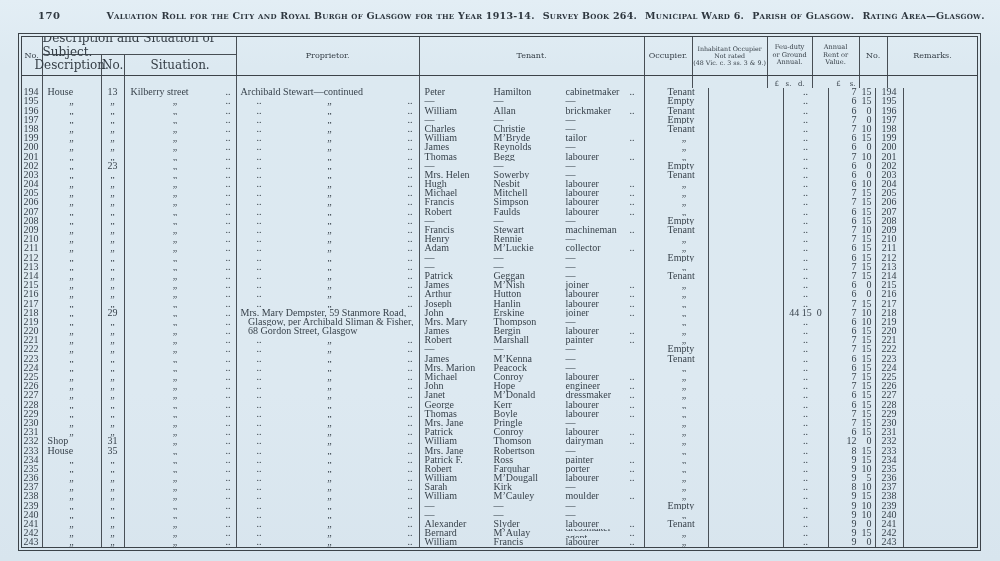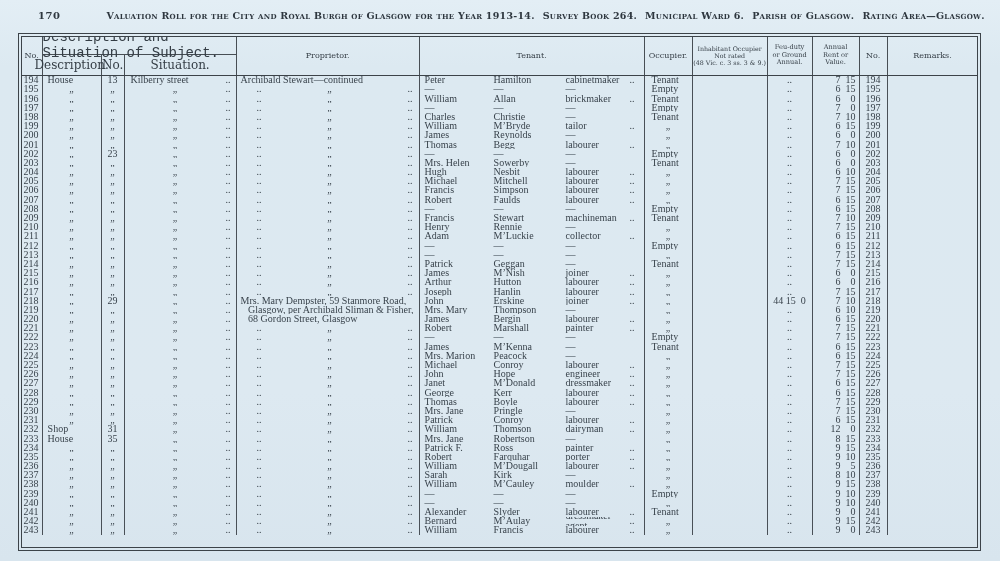--- a/index.html
+++ b/index.html
@@ -16,21 +16,21 @@
   .mast-seg { font-size:9.5px; font-weight:bold; font-variant:small-caps; letter-spacing:.25px; color:#2e373f; white-space:nowrap; }
   
   .table-outer { position:absolute; left:18px; top:33px; width:963px; height:518px; border:1.6px solid #3c4349; padding:1.6px; box-sizing:border-box; }
   .table-inner { width:100%; height:100%; border:1px solid #3c4349; box-sizing:border-box; display:flex; flex-direction:column; overflow:hidden; }
   
   .thead { display:flex; height:38px; border-bottom:1px solid #3c4349; flex:0 0 auto; color:#343d45; }
   .hc { border-right:1px solid #474e54; box-sizing:border-box; display:flex; align-items:center; justify-content:center; text-align:center; font-size:8px; line-height:1.15; }
   .hc.small { font-size:6.3px; white-space:pre-line; }
   .hc.last { border-right:none; }
   .group-col { display:flex; flex-direction:column; border-right:1px solid #474e54; box-sizing:border-box; }
-  .group-label { height:17px; border-bottom:1px solid #474e54; display:flex; align-items:center; justify-content:center; font-size:14px;font-family:Liberation Mono, monospace; }
+  .group-label { height:17px; border-bottom:1px solid #474e54; display:flex; align-items:center; justify-content:center; font-size:12px; }
   .group-subs { flex:1; display:flex; }
   .sub { display:flex; align-items:center; justify-content:center; box-sizing:border-box; font-size:12px; }
   .sub.br { border-right:1px solid #474e54; }
   
   .currow { display:flex; height:12px; flex:0 0 auto; font-size:7px; color:#39434c; }
   .currow .c { align-items:flex-end; }
   .cur-feu { justify-content:center; white-space:pre; }
   
   .rows { flex:1; }
   .row { display:flex; height:9.2px; align-items:center; font-size:10px; line-height:1;font-family:Liberation Serif, serif; }
@@ -44,21 +44,21 @@
   .sno { justify-content:center; }
   .sit-t { flex:1; padding-left:6px; } .sit-t.dit { padding-left:0; text-align:center; }
   .sit-d { padding-right:5px; }
   .prop { position:relative; }
   .prop-t { position:absolute; left:4px; white-space:pre; }
   .prop-l { position:absolute; left:11%; }
   .prop-c { position:absolute; left:51%; transform:translateX(-50%); }
   .prop-r { position:absolute; right:6px; }
   .tf { width:74px; padding-left:5px; box-sizing:border-box; }
   .tl { width:72px; } .to { width:64px; } .tdots { flex:1; }
-  .occ { padding-left:7px; } .occ.dit { padding-left:0; justify-content:center; }
+  .occ { padding-left:7px;margin-left:16px; } .occ.dit { padding-left:0; justify-content:center; }
   .feu { justify-content:center; white-space:pre; }
   .rent { padding-right:3px; justify-content:flex-end; }
   .rl { width:26px; text-align:right; } .rs { width:15px; text-align:right; }
   .no2 { justify-content:center; }
 </style>
 </head>
 <body>
 
 <div class="page">
 
@@ -95,20 +95,37 @@
         <div class="hc w-feu small" style="font-size:6.6px">Feu-duty
 or Ground
 Annual.</div>
         <div class="hc w-rent small" style="font-size:6.6px">Annual
 Rent or
 Value.</div>
         <div class="hc w-no2">No.</div>
         <div class="hc w-rem last">Remarks.</div>
       </div>
 
+      <div class="currow">
+        <span class="c w-no1"></span>
+        <span class="c w-desc"></span>
+        <span class="c w-sno"></span>
+        <span class="c w-sit"></span>
+        <span class="c w-prop"></span>
+        <span class="c w-ten"></span>
+        <span class="c w-occ"></span>
+        <span class="c w-inhab"></span>
+        <span class="c w-feu cur-feu">£   s.   d.</span>
+        <span class="c w-rent rent">
+            <span class="rl">£</span>
+            <span class="rs">s.</span>
+          </span>
+        <span class="c w-no2"></span>
+        <span class="c w-rem"></span>
+      </div>
 
       <div class="rows">
   <div class="row">
     <span class="c w-no1 no1">194</span>
     <span class="c w-desc desc">House</span>
     <span class="c w-sno sno">13</span>
     <span class="c w-sit">
               <span class="sit-t">Kilberry street</span>
               <span class="sit-d">..</span>
             </span>

